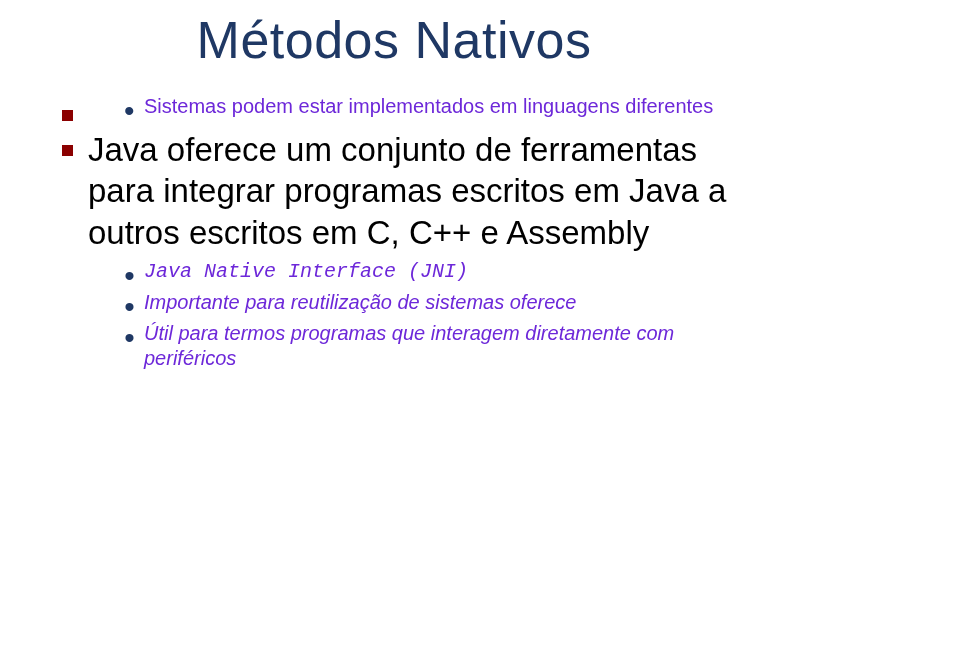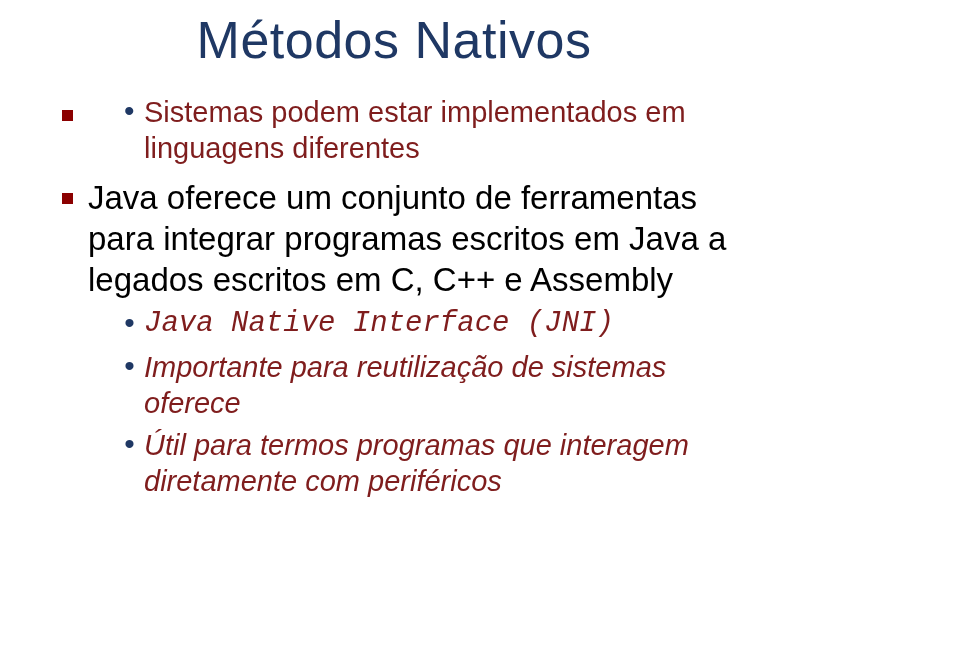--- a/index.html
+++ b/index.html
@@ -51,23 +51,23 @@
   }
   ul.level2 {
     list-style: none;
     margin: 6px 0 10px 0;
     padding: 0 0 0 36px;
   }
   ul.level2 > li {
     position: relative;
     padding-left: 20px;
     margin: 6px 0;
-    font-size: 29px;
+    font-size: 20px;
     line-height: 1.25;
-    color: #7f1d1d;
+    color: #6d28d9;
   }
   ul.level2 > li::before {
     content: "•";
     position: absolute;
     left: 0;
     top: -2px;
     font-size: 30px;
     color: #1f3864;
     font-family: Arial, sans-serif;
   }
@@ -83,21 +83,21 @@
 
   <ul class="level1">
 
     <li>
       <ul class="level2">
         <li>Sistemas podem estar implementados em linguagens diferentes</li>
       </ul>
     </li>
 
     <li>
-      <span>Java oferece um conjunto de ferramentas para integrar programas escritos em Java a legados escritos em C, C++ e Assembly</span>
+      <span>Java oferece um conjunto de ferramentas para integrar programas escritos em Java a outros escritos em C, C++ e Assembly</span>
       <ul class="level2">
         <li class="red-italic">Java Native Interface (JNI)</li>
         <li class="navy-italic">Importante para reutilização de sistemas oferece</li>
         <li class="navy-italic">Útil para termos programas que interagem diretamente com periféricos</li>
       </ul>
     </li>
 
   </ul>
 
 </div>

